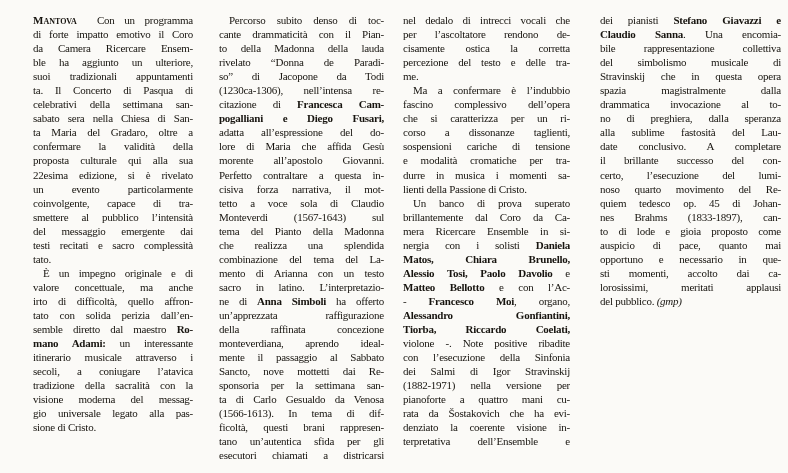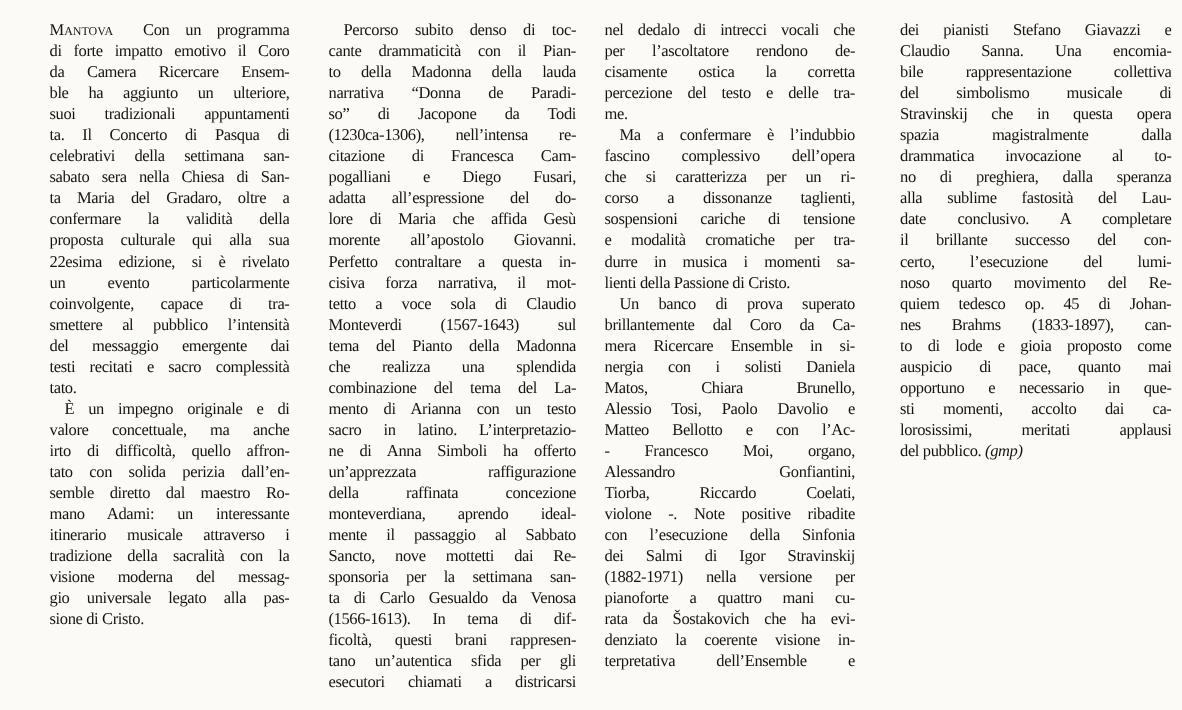--- a/index.html
+++ b/index.html
@@ -19,23 +19,23 @@
   .col2{left:219px;width:165px;}
   .col3{left:403px;width:167px;}
   .col4{left:600px;width:181px;}
   .ln{
     height:14.05px;overflow:hidden;
     text-align:justify;text-align-last:justify;
   }
   .ln.end{text-align-last:left;}
   .ln.ind{text-indent:10px;}
   .sg-n{font-weight:normal;}
-  .sg-b{font-weight:normal;}
+  .sg-b{font-weight:bold;}
   .sg-i{font-style:italic;}
-  .sg-d{font-weight:normal;font-variant:small-caps;padding-right:20px;letter-spacing:0;}
+  .sg-d{font-weight:bold;font-variant:small-caps;padding-right:20px;letter-spacing:0;}
 </style>
 </head>
 <body>
 
 <div class="sheet">
   <div class="col col1">
       <div class="ln"><span class="sg-d">Mantova</span><span class="sg-n">Con un programma</span></div>
       <div class="ln"><span class="sg-n">di forte impatto emotivo il Coro</span></div>
       <div class="ln"><span class="sg-n">da Camera Ricercare Ensem-</span></div>
       <div class="ln"><span class="sg-n">ble ha aggiunto un ulteriore,</span></div>
@@ -53,30 +53,31 @@
       <div class="ln"><span class="sg-n">del messaggio emergente dai</span></div>
       <div class="ln"><span class="sg-n">testi recitati e sacro complessità</span></div>
       <div class="ln end"><span class="sg-n">tato.</span></div>
       <div class="ln ind"><span class="sg-n">È un impegno originale e di</span></div>
       <div class="ln"><span class="sg-n">valore concettuale, ma anche</span></div>
       <div class="ln"><span class="sg-n">irto di difficoltà, quello affron-</span></div>
       <div class="ln"><span class="sg-n">tato con solida perizia dall’en-</span></div>
       <div class="ln"><span class="sg-n">semble diretto dal maestro </span><span class="sg-b">Ro-</span></div>
       <div class="ln"><span class="sg-b">mano Adami:</span><span class="sg-n"> un interessante</span></div>
       <div class="ln"><span class="sg-n">itinerario musicale attraverso i</span></div>
+      <div class="ln"><span class="sg-n">secoli, a coniugare l’atavica</span></div>
       <div class="ln"><span class="sg-n">tradizione della sacralità con la</span></div>
       <div class="ln"><span class="sg-n">visione moderna del messag-</span></div>
       <div class="ln"><span class="sg-n">gio universale legato alla pas-</span></div>
       <div class="ln end"><span class="sg-n">sione di Cristo.</span></div>
     </div>
   <div class="col col2">
       <div class="ln ind"><span class="sg-n">Percorso subito denso di toc-</span></div>
       <div class="ln"><span class="sg-n">cante drammaticità con il Pian-</span></div>
       <div class="ln"><span class="sg-n">to della Madonna della lauda</span></div>
-      <div class="ln"><span class="sg-n">narrativa “Donna de Paradi-</span></div>
+      <div class="ln"><span class="sg-n">rivelato “Donna de Paradi-</span></div>
       <div class="ln"><span class="sg-n">so” di Jacopone da Todi</span></div>
       <div class="ln"><span class="sg-n">(1230ca-1306), nell’intensa re-</span></div>
       <div class="ln"><span class="sg-n">citazione di </span><span class="sg-b">Francesca Cam-</span></div>
       <div class="ln"><span class="sg-b">pogalliani e Diego Fusari,</span></div>
       <div class="ln"><span class="sg-n">adatta all’espressione del do-</span></div>
       <div class="ln"><span class="sg-n">lore di Maria che affida Gesù</span></div>
       <div class="ln"><span class="sg-n">morente all’apostolo Giovanni.</span></div>
       <div class="ln"><span class="sg-n">Perfetto contraltare a questa in-</span></div>
       <div class="ln"><span class="sg-n">cisiva forza narrativa, il mot-</span></div>
       <div class="ln"><span class="sg-n">tetto a voce sola di Claudio</span></div>

